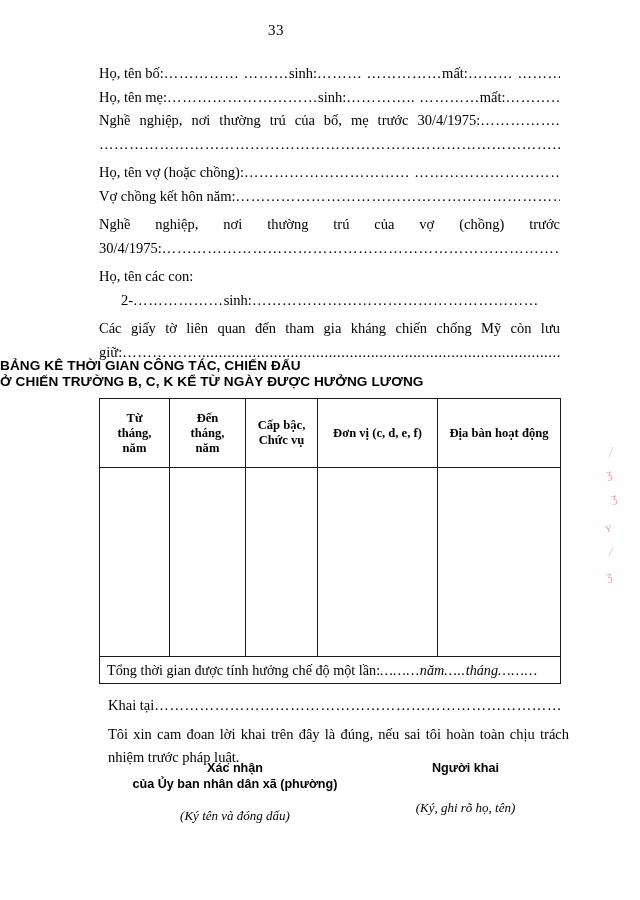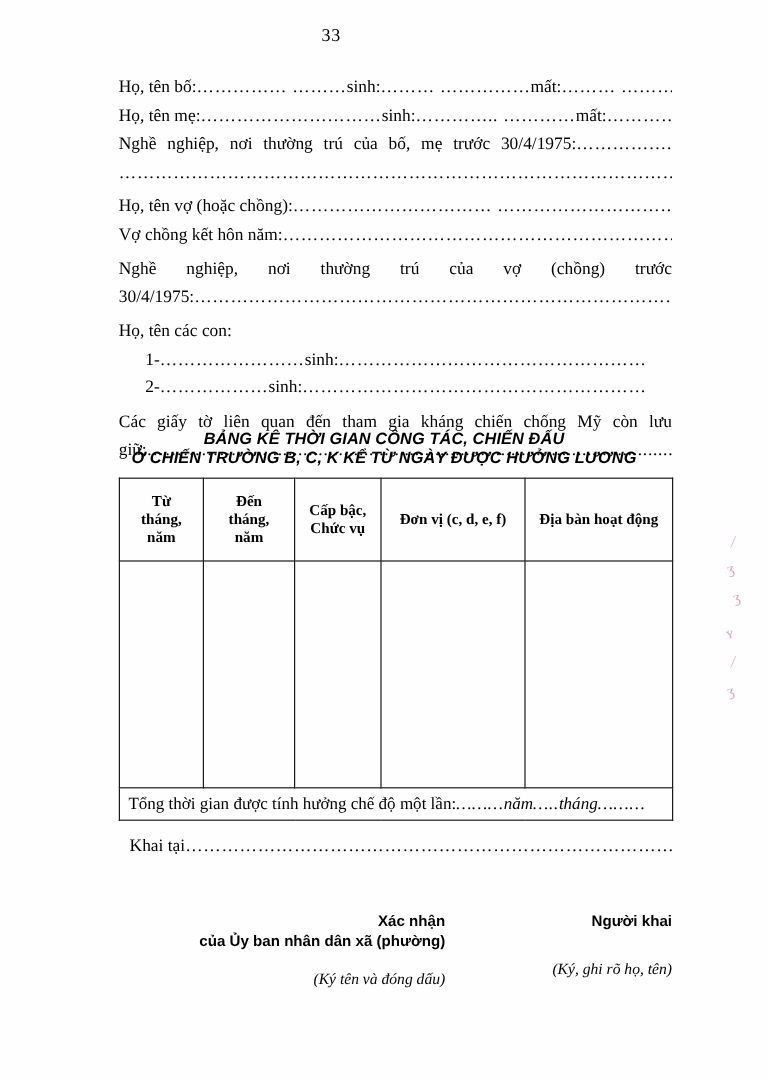--- a/index.html
+++ b/index.html
@@ -61,26 +61,25 @@
   }
   .line.gap-above { margin-top: 5px; }
 
   .dots { letter-spacing: 0.6px; }
 
   
   .doc-heading {
     position: absolute;
     left: 0;
     width: 640px;
-    text-align: center;
+    text-align: left;
     font-family: "Liberation Sans", "DejaVu Sans", sans-serif;
     font-weight: bold;
     font-size: 13.6px;
     letter-spacing: 0.1px;
-    font-style: italic;
   }
   .doc-heading.l1 { top: 358px; }
   .doc-heading.l2 { top: 374px; }
 
   
   .table-wrap {
     position: absolute;
     top: 398px;
     left: 99px;
     width: 461px;
@@ -128,21 +127,21 @@
 
   
   .signatures {
     position: absolute;
     top: 760px;
     left: 99px;
     width: 461px;
     display: flex;
   }
   .sig-col {
-    text-align: right;
+    text-align: center;
   }
   .sig-col.left  { width: 272px; }
   .sig-col.right { width: 189px; }
   .sig-title {
     font-family: "Liberation Sans", "DejaVu Sans", sans-serif;
     font-weight: bold;
     font-size: 12.6px;
     line-height: 16px;
   }
   .sig-note {
@@ -205,23 +204,20 @@
 
     <div class="line just gap-above">
       <span>Nghề nghiệp, nơi thường trú của vợ (chồng) trước</span>
     </div>
     <div class="line">
       <span>30/4/1975:</span><span class="dots">………………………………………………………………………………</span>
     </div>
 
     <div class="line gap-above">Họ, tên các con:</div>
 
-    <div class="line indent">
-      <span>1-</span><span class="dots">……………………</span><span>sinh:</span><span class="dots">……………………………………………</span>
-    </div>
 
     <div class="line indent">
       <span>2-</span><span class="dots">………………</span><span>sinh:</span><span class="dots">…………………………………………………</span>
     </div>
 
     <div class="line just gap-above">
       <span>Các giấy tờ liên quan đến tham gia kháng chiến chống Mỹ còn lưu</span>
     </div>
     <div class="line">
       <span>giữ:</span><span class="dots">…………….......................................................................................…</span>
@@ -272,20 +268,21 @@
           <td class="total" colspan="5"><span>Tổng thời gian được tính hưởng chế độ một lần:</span><span class="ital dots">………</span><span class="ital">năm</span><span class="ital dots">…..</span><span class="ital">tháng</span><span class="ital dots">………</span></td>
         </tr>
       </tbody>
     </table>
   </div>
 
   <div class="closing">
     <div class="line">
       <span>Khai tại</span><span class="dots">………………………………………………………………………</span>
     </div>
+    <div class="line wrap gap-above" style="text-align:justify;">Tôi xin cam đoan lời khai trên đây là đúng, nếu sai tôi hoàn toàn chịu trách nhiệm trước pháp luật.</div>
   </div>
 
   <div class="signatures">
     <div class="sig-col left">
       <div class="sig-title">Xác nhận</div>
       <div class="sig-title">của Ủy ban nhân dân xã (phường)</div>
       <div class="sig-note">(Ký tên và đóng dấu)</div>
     </div>
     <div class="sig-col right">
       <div class="sig-title">Người khai</div>

